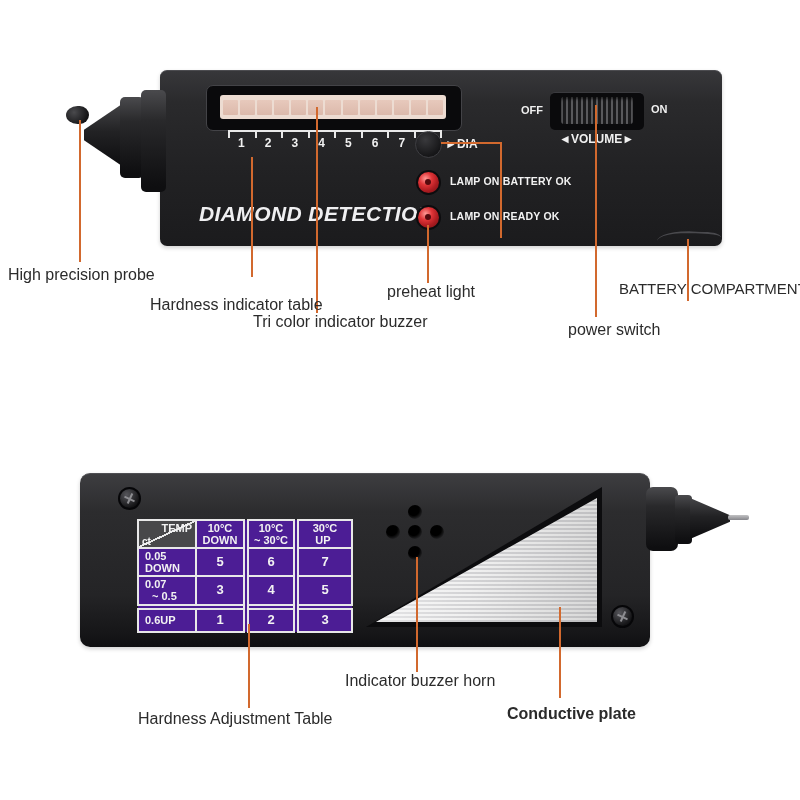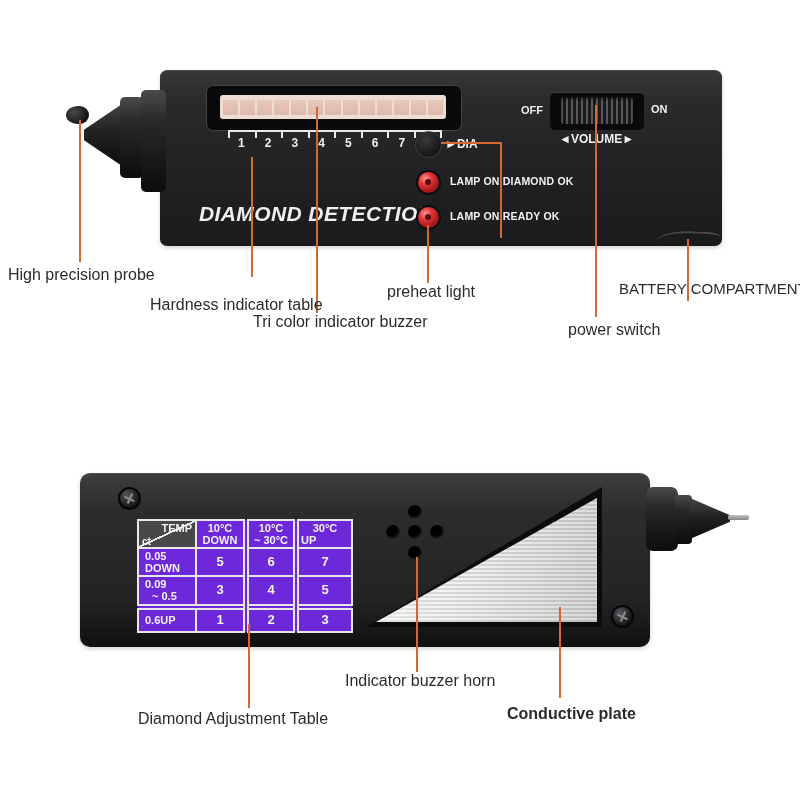--- a/index.html
+++ b/index.html
@@ -75,21 +75,21 @@
 
   .plate-recess{left:366px;top:487px;width:236px;height:140px;
     clip-path:polygon(0 100%,100% 100%,100% 0);background:#0c0c0e;z-index:2;}
   .plate{left:376px;top:498px;width:221px;height:124px;
     clip-path:polygon(0 100%,100% 100%,100% 0);
     background:linear-gradient(100deg,rgba(255,255,255,.55) 0%,rgba(255,255,255,0) 45%,rgba(0,0,0,.10) 100%),
                repeating-linear-gradient(180deg,#f0f0f0 0 2px,#d2d2d4 2px 4px);z-index:3;}
 
   
   .adj-table{left:137px;top:519px;border-collapse:collapse;table-layout:fixed;z-index:3;position:absolute;}
-  .adj-table td{border:2px solid #e8e8e8;background:#6d28d9;color:#f2f2f2;text-align:center;
+  .adj-table td{border:2px solid #e8e8e8;background:#4c1d95;color:#f2f2f2;text-align:center;
     font-weight:bold;font-size:11px;line-height:1.1;padding:1px 2px;}
   .adj-table td.dbl-l{border-left:6px double #e8e8e8;}
   .adj-table tr.dbl-t td{border-top:6px double #e8e8e8;}
   .adj-table td.val{font-size:13px;}
   .adj-table td.rowlab{text-align:left;padding-left:6px;}
   .adj-table td.rowlab .ind{padding-left:7px;}
   .corner-cell{position:relative;
     background:#48484a linear-gradient(to bottom right,rgba(0,0,0,0) 48%,#e8e8e8 48%,#e8e8e8 52%,rgba(0,0,0,0) 52%) !important;margin-top:9px;}
   .corner-cell .t{position:absolute;top:1px;right:3px;font-size:11px;}
   .corner-cell .b{position:absolute;bottom:0;left:3px;font-size:10px;}
@@ -149,21 +149,21 @@
     <span>7</span>
       <span>8</span>
   </div>
   <div class="abs dia">►DIA</div>
 
   <div class="abs title-top">DIAMOND DETECTION</div>
 
   <div class="abs preheat"></div>
   <div class="abs led" style="left:416px;top:170px;"></div>
   <div class="abs led" style="left:416px;top:205px;"></div>
-  <div class="abs lamp-label" style="left:450px;top:175px;">LAMP ON DIAMOND OK</div>
+  <div class="abs lamp-label" style="left:450px;top:175px;">LAMP ON BATTERY OK</div>
   <div class="abs lamp-label" style="left:450px;top:210px;">LAMP ON READY OK</div>
 
   <div class="abs sw-text" style="left:521px;top:104px;font-size:11px;">OFF</div>
   <div class="abs sw-house"></div>
   <div class="abs sw-wheel"></div>
   <div class="abs sw-text" style="left:651px;top:103px;font-size:11px;">ON</div>
   <div class="abs sw-text" style="left:559px;top:132px;font-size:12px;">◄VOLUME►</div>
 
   <div class="abs bat-seam"></div>
 
@@ -208,35 +208,35 @@
       <td>
         <span class="cell-line">10°C</span>
         <span class="cell-line">DOWN</span>
       </td>
       <td class="dbl-l">
         <span class="cell-line">10°C</span>
         <span class="cell-line">~ 30°C</span>
       </td>
       <td class="dbl-l">
         <span class="cell-line">30°C</span>
-        <span class="cell-line" style="text-align:left;padding-right:4px;">UP</span>
+        <span class="cell-line" style="text-align:center;padding-right:4px;">UP</span>
       </td>
     </tr>
     <tr style="height:25px">
       <td class="rowlab">
         <span class="cell-line">0.05</span>
         <span class="cell-line">DOWN</span>
       </td>
       <td class="val">5</td>
       <td class="val dbl-l">6</td>
       <td class="val dbl-l">7</td>
     </tr>
     <tr style="height:25px">
       <td class="rowlab">
-        <span class="cell-line">0.09</span>
+        <span class="cell-line">0.07</span>
         <span class="cell-line ind">~ 0.5</span>
       </td>
       <td class="val">3</td>
       <td class="val dbl-l">4</td>
       <td class="val dbl-l">5</td>
     </tr>
     <tr style="height:25px" class="dbl-t">
       <td class="rowlab">0.6UP</td>
       <td class="val">1</td>
       <td class="val dbl-l">2</td>
@@ -256,17 +256,17 @@
   <div class="abs leader" style="left:248px;top:624px;width:2px;height:84px;"></div>
   <div class="abs leader" style="left:416px;top:557px;width:2px;height:115px;"></div>
   <div class="abs leader" style="left:559px;top:607px;width:2px;height:91px;"></div>
 
   <div class="abs callout" style="left:8px;top:266px;">High precision probe</div>
   <div class="abs callout" style="left:150px;top:296px;">Hardness indicator table</div>
   <div class="abs callout" style="left:253px;top:313px;">Tri color indicator buzzer</div>
   <div class="abs callout" style="left:387px;top:283px;">preheat light</div>
   <div class="abs callout" style="left:568px;top:321px;">power switch</div>
   <div class="abs callout" style="left:619px;top:280px;font-size:15px;">BATTERY COMPARTMENT</div>
-  <div class="abs callout" style="left:138px;top:710px;">Diamond Adjustment Table</div>
+  <div class="abs callout" style="left:138px;top:710px;">Hardness Adjustment Table</div>
   <div class="abs callout" style="left:345px;top:672px;">Indicator buzzer horn</div>
   <div class="abs callout" style="left:507px;top:705px;font-weight:bold;">Conductive plate</div>
 
 </div>
 
 </body></html>

